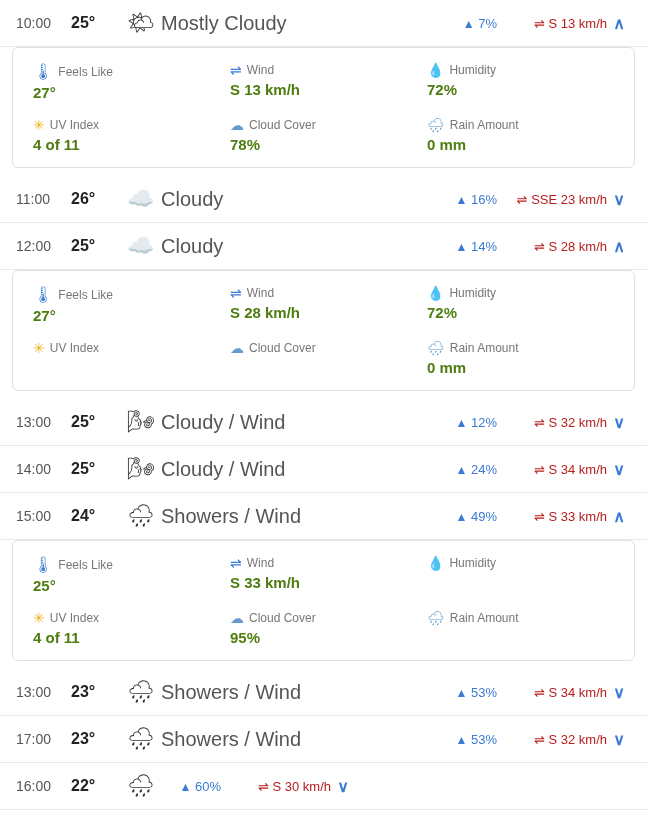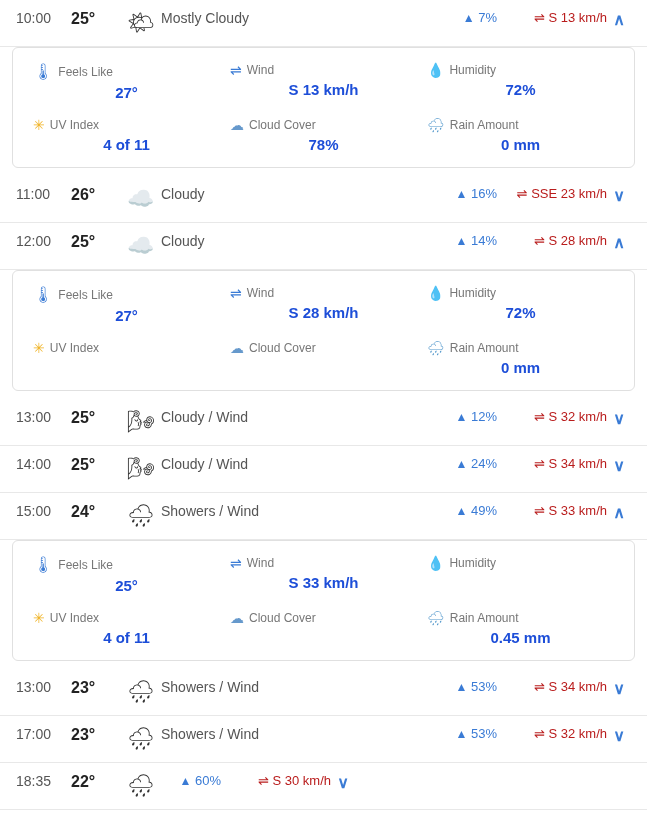--- a/index.html
+++ b/index.html
@@ -6,20 +6,21 @@
     body {
       font-family: Arial, sans-serif;
       background: #fff;
       color: #333;
       font-size: 14px;
       width: 647px;
     }
 
     .hour-row {
       display: flex;
+      align-items: center;
       padding: 10px 16px;
       border-bottom: 1px solid #e8e8e8;
       cursor: pointer;
     }
 
     .time-col {
       width: 55px;
       font-weight: normal;
       color: #555;
       font-size: 14px;
@@ -32,21 +33,21 @@
     }
     .icon-col {
       width: 40px;
       display: flex;
       align-items: center;
       justify-content: center;
     }
     .condition-col {
       flex: 1;
       color: #555;
-      font-size: 14px;
+      font-size: 20px;
     }
     .precip-col {
       width: 60px;
       text-align: right;
       color: #3a7bd5;
       font-size: 13px;
     }
     .wind-col {
       width: 110px;
       text-align: right;
@@ -75,22 +76,21 @@
       font-size: 12px;
       color: #777;
       display: flex;
       align-items: center;
       gap: 5px;
       margin-bottom: 3px;
     }
     .detail-value {
       font-weight: bold;
       font-size: 15px;
-      color: #1d4ed8;
-      text-align: center;
+      color: #4d7c0f;
     }
   </style>
 </head>
 <body>
 
 <div class="hour-row">
       <div class="time-col">10:00</div>
       <div class="temp-col">25°</div>
       <div class="icon-col" style="font-size:22px;">🌤</div>
       <div class="condition-col">Mostly Cloudy</div>
@@ -291,27 +291,27 @@
             <span style="color:#f0b429;font-size:14px;">✳</span>
             UV Index
           </div>
           <div class="detail-value">4 of 11</div>
         </div>
         <div class="detail-item">
           <div class="detail-label">
             <span style="color:#6699cc;font-size:14px;">☁</span>
             Cloud Cover
           </div>
+          <div class="detail-value">95%</div>
         </div>
         <div class="detail-item">
           <div class="detail-label">
             <span style="color:#5599cc;font-size:14px;">🌧</span>
             Rain Amount
           </div>
-          <div class="detail-value">0.45 mm</div>
         </div>
       </div>
 <div class="hour-row">
       <div class="time-col">13:00</div>
       <div class="temp-col">23°</div>
       <div class="icon-col" style="font-size:22px;">🌧</div>
       <div class="condition-col">Showers / Wind</div>
       <div class="precip-col">
         <span style="color:#3a7bd5;font-size:12px;">▲</span>
         53%
@@ -331,21 +331,21 @@
         <span style="color:#3a7bd5;font-size:12px;">▲</span>
         53%
       </div>
       <div class="wind-col">
         <span style="font-size:13px;">⇌</span>
         S 32 km/h
       </div>
       <div class="expand-col" style="color:#3a7bd5;font-weight:bold;">∨</div>
     </div>
 <div class="hour-row">
-      <div class="time-col">18:35</div>
+      <div class="time-col">16:00</div>
       <div class="temp-col">22°</div>
       <div class="icon-col" style="font-size:22px;">🌧</div>
       <div class="precip-col">
         <span style="color:#3a7bd5;font-size:12px;">▲</span>
         60%
       </div>
       <div class="wind-col">
         <span style="font-size:13px;">⇌</span>
         S 30 km/h
       </div>

